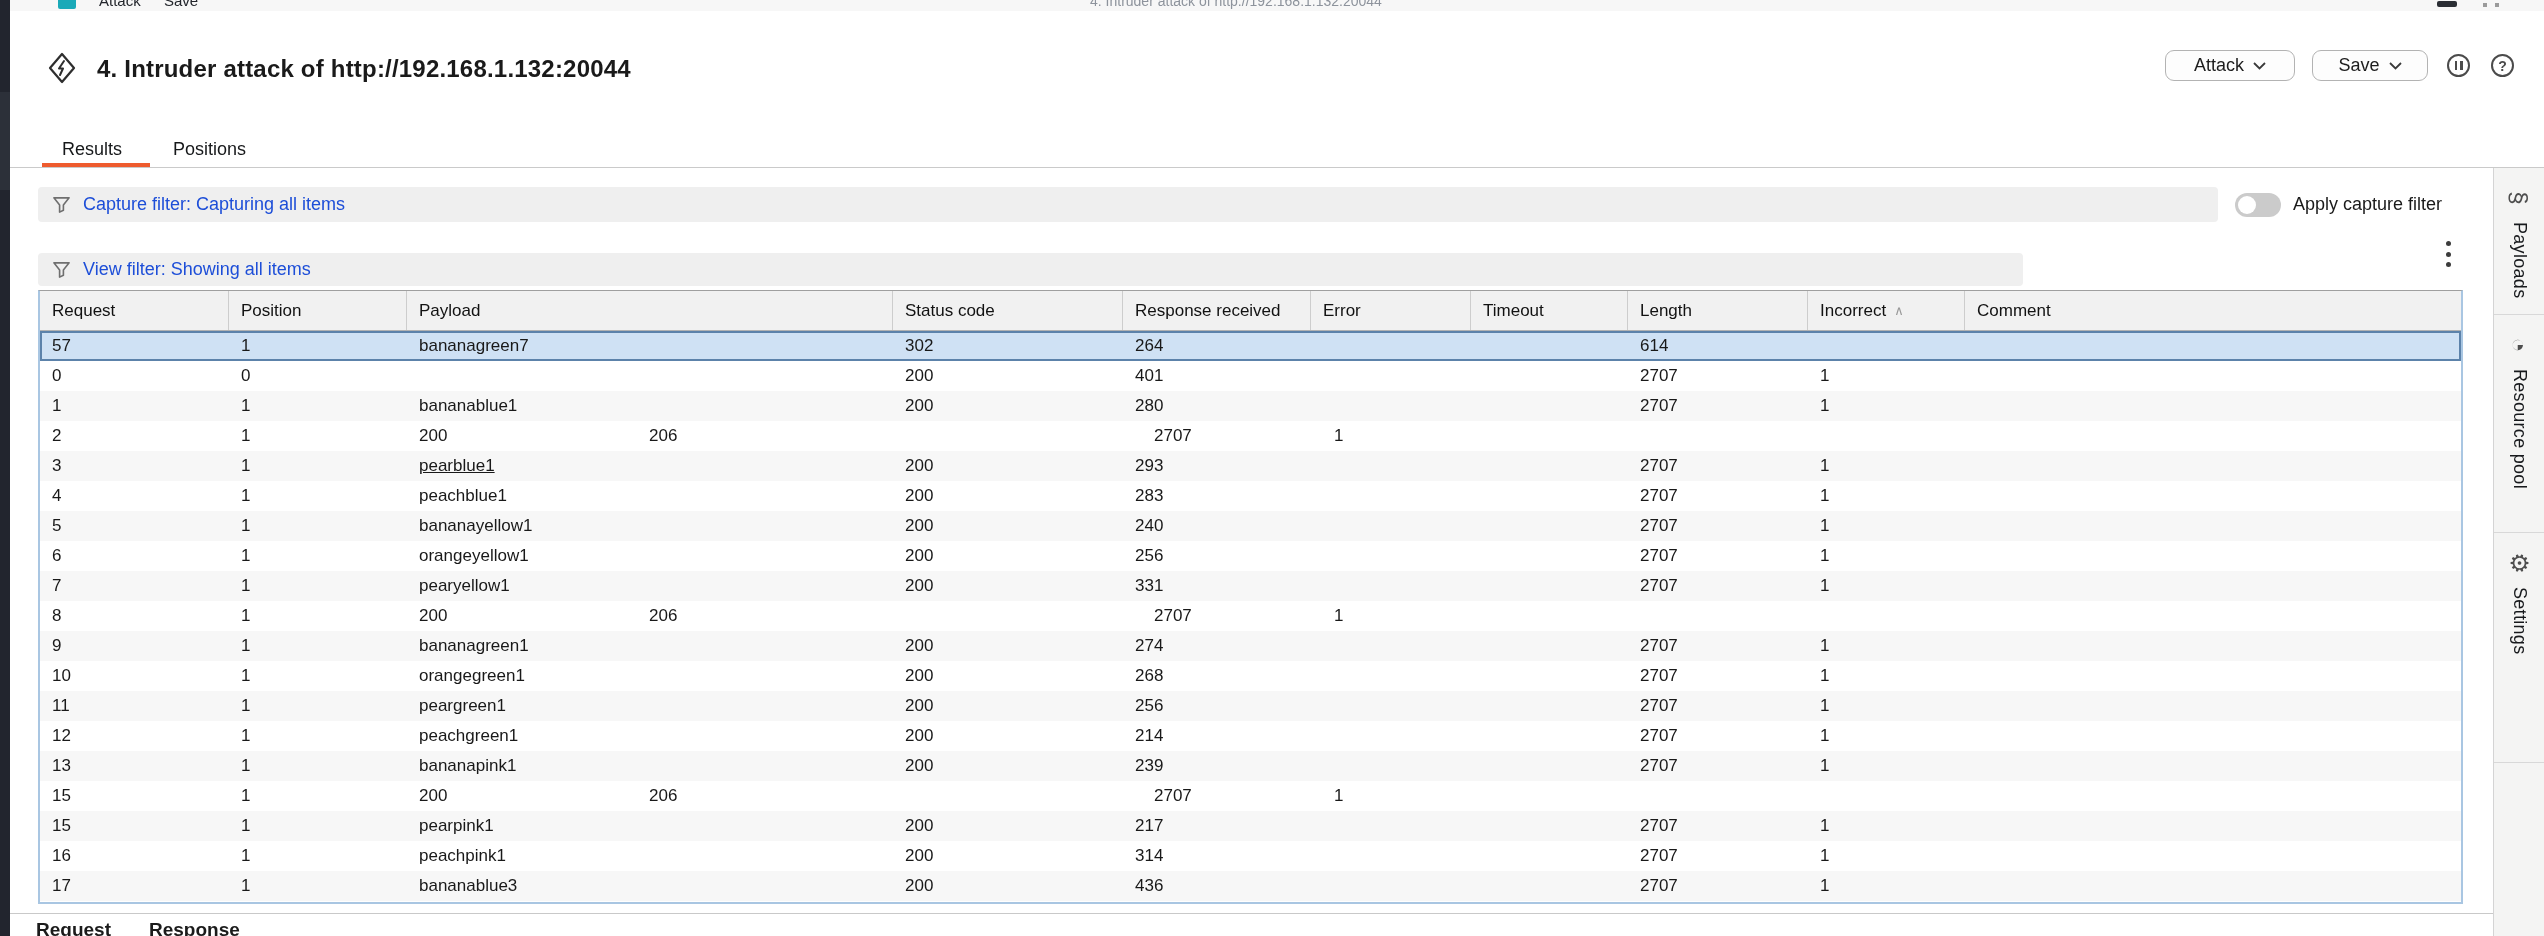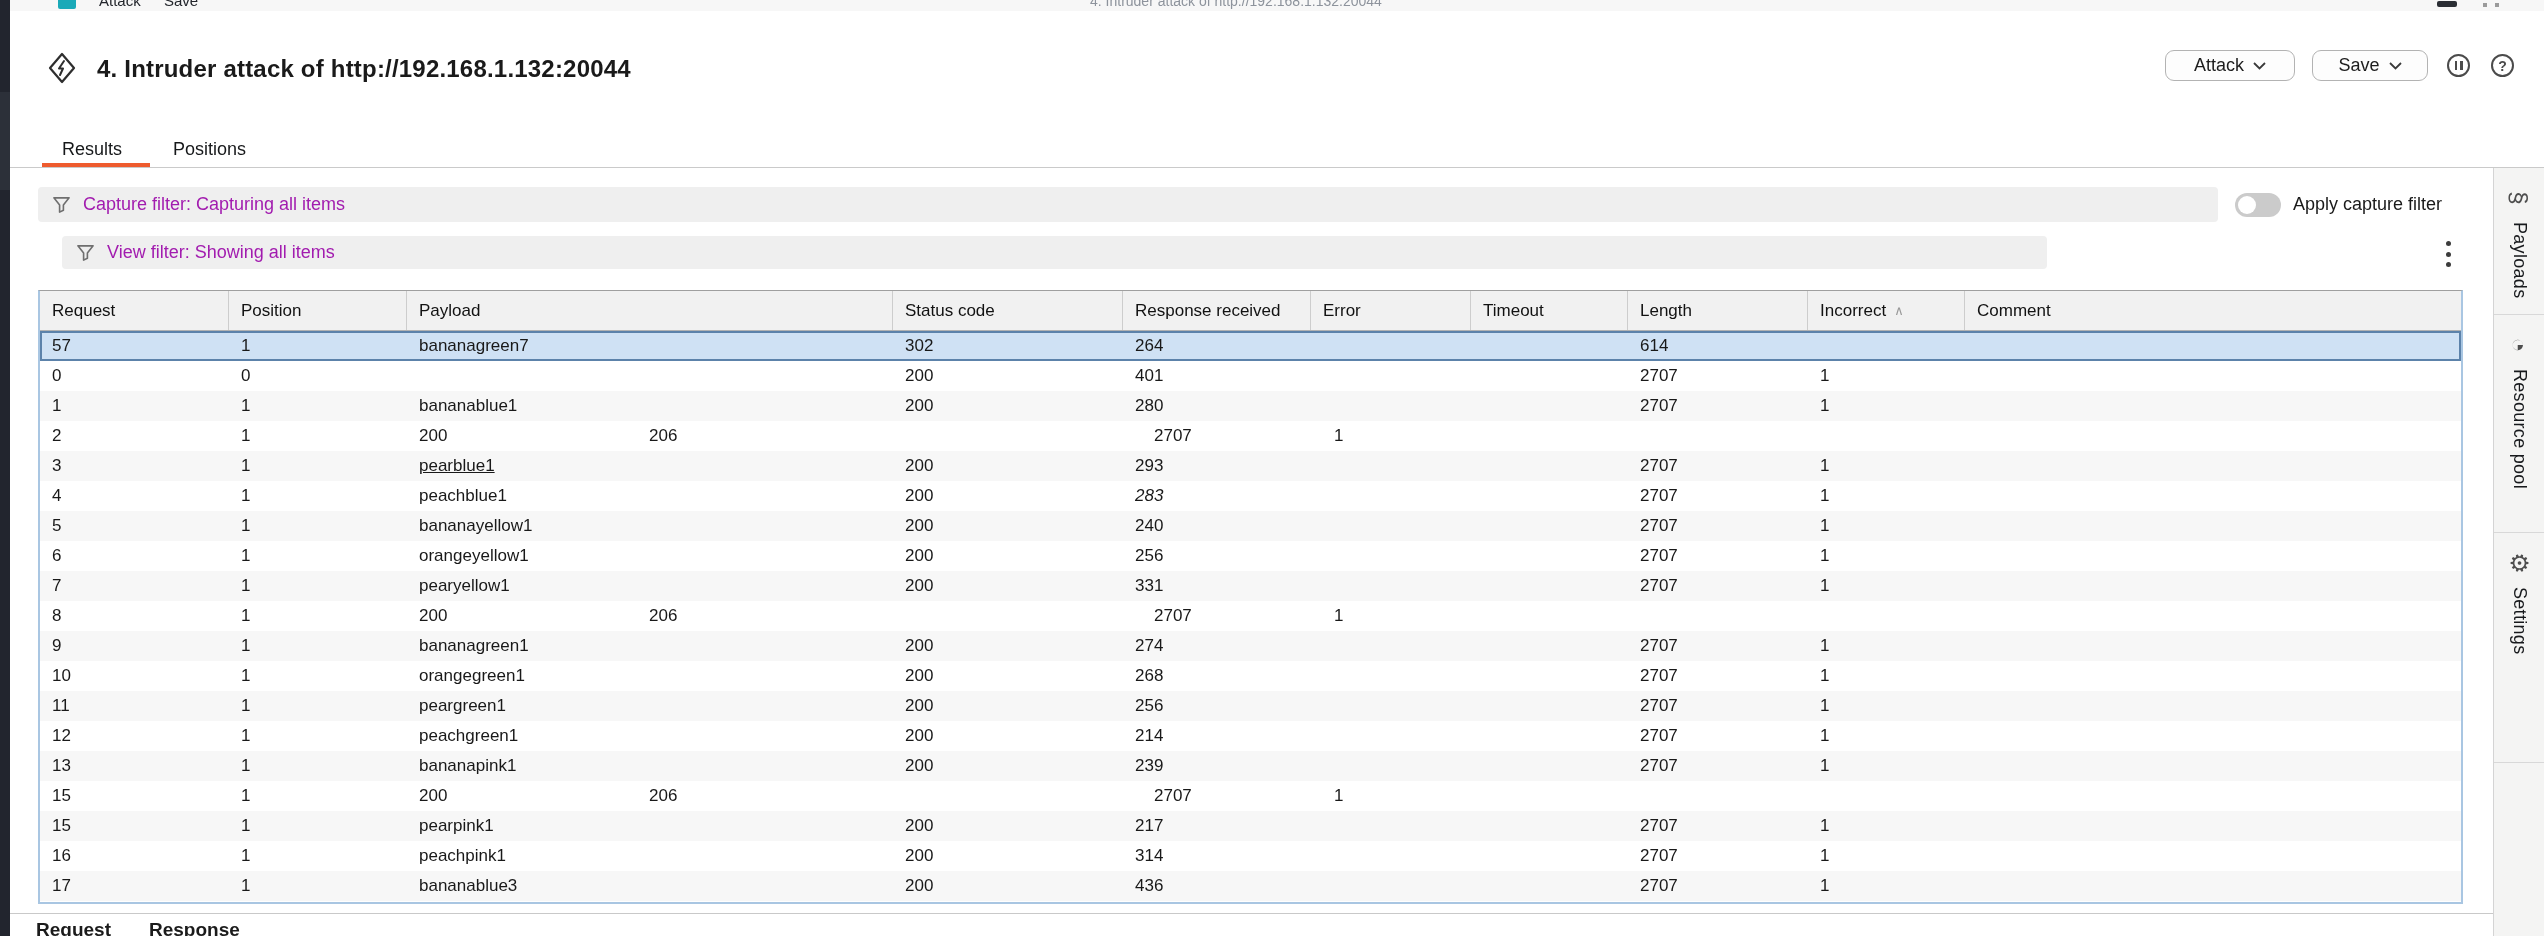--- a/index.html
+++ b/index.html
@@ -37,23 +37,23 @@
 
   
   .top-tab { position:absolute; top:139px; font-size:18px; color:#16181a; }
   #tab-results { left:62px; }
   #tab-positions { left:173px; }
   #tab-underline { left:42px; top:163px; width:108px; height:4px; }
   #tabline { left:10px; top:167px; width:2534px; height:1px; background:#cacaca; }
 
   
   .fbar { position:absolute; left:38px; background:#efefef; border-radius:4px;
-          display:flex; align-items:center; gap:12px; padding-left:14px; font-size:18px; color:#a21caf; }
+          display:flex; align-items:center; gap:12px; padding-left:14px; font-size:18px; color:#1d4ed8; }
   #capture-bar { top:187px; width:2180px; height:35px; }
-  #view-bar { top:236px; width:1985px; height:33px;margin-left:24px; }
+  #view-bar { top:253px; width:1985px; height:33px; }
   #toggle { left:2235px; top:193px; width:46px; height:24px; background:#cbcbcb; border-radius:12px; }
   #toggle .knob { position:absolute; left:3px; top:3px; width:18px; height:18px; background:#ffffff; border-radius:50%; }
   #apply-label { left:2293px; top:194px; font-size:18px; }
   #kebab { left:2440px; top:240px; width:16px; height:28px; display:flex; flex-direction:column;
            align-items:center; justify-content:space-between; padding:1px 0; }
   #kebab i { width:5px; height:5px; background:#3c3c3c; border-radius:50%; }
 
   
   #results-table { left:38px; top:290px; width:2425px; height:614px;
                    border:2px solid #a9c6e2; border-top:1px solid #9f9f9f; background:#fff; }
@@ -230,21 +230,21 @@
         <div class="td" style="width: 157px;"></div>
         <div class="td" style="width: 180px;">2707</div>
         <div class="td" style="width: 157px;">1</div>
         <div class="td" style="width: 494px;"></div>
       </div>
       <div class="tr">
         <div class="td" style="width: 189px;">4</div>
         <div class="td" style="width: 178px;">1</div>
         <div class="td" style="width: 486px;">peachblue1</div>
         <div class="td" style="width: 230px;">200</div>
-        <div class="td" style="width: 188px; font-style: italic;">283</div>
+        <div class="td" style="width: 188px;">283</div>
         <div class="td" style="width: 160px;"></div>
         <div class="td" style="width: 157px;"></div>
         <div class="td" style="width: 180px;">2707</div>
         <div class="td" style="width: 157px;">1</div>
         <div class="td" style="width: 494px;"></div>
       </div>
       <div class="tr alt">
         <div class="td" style="width: 189px;">5</div>
         <div class="td" style="width: 178px;">1</div>
         <div class="td" style="width: 486px;">bananayellow1</div>

